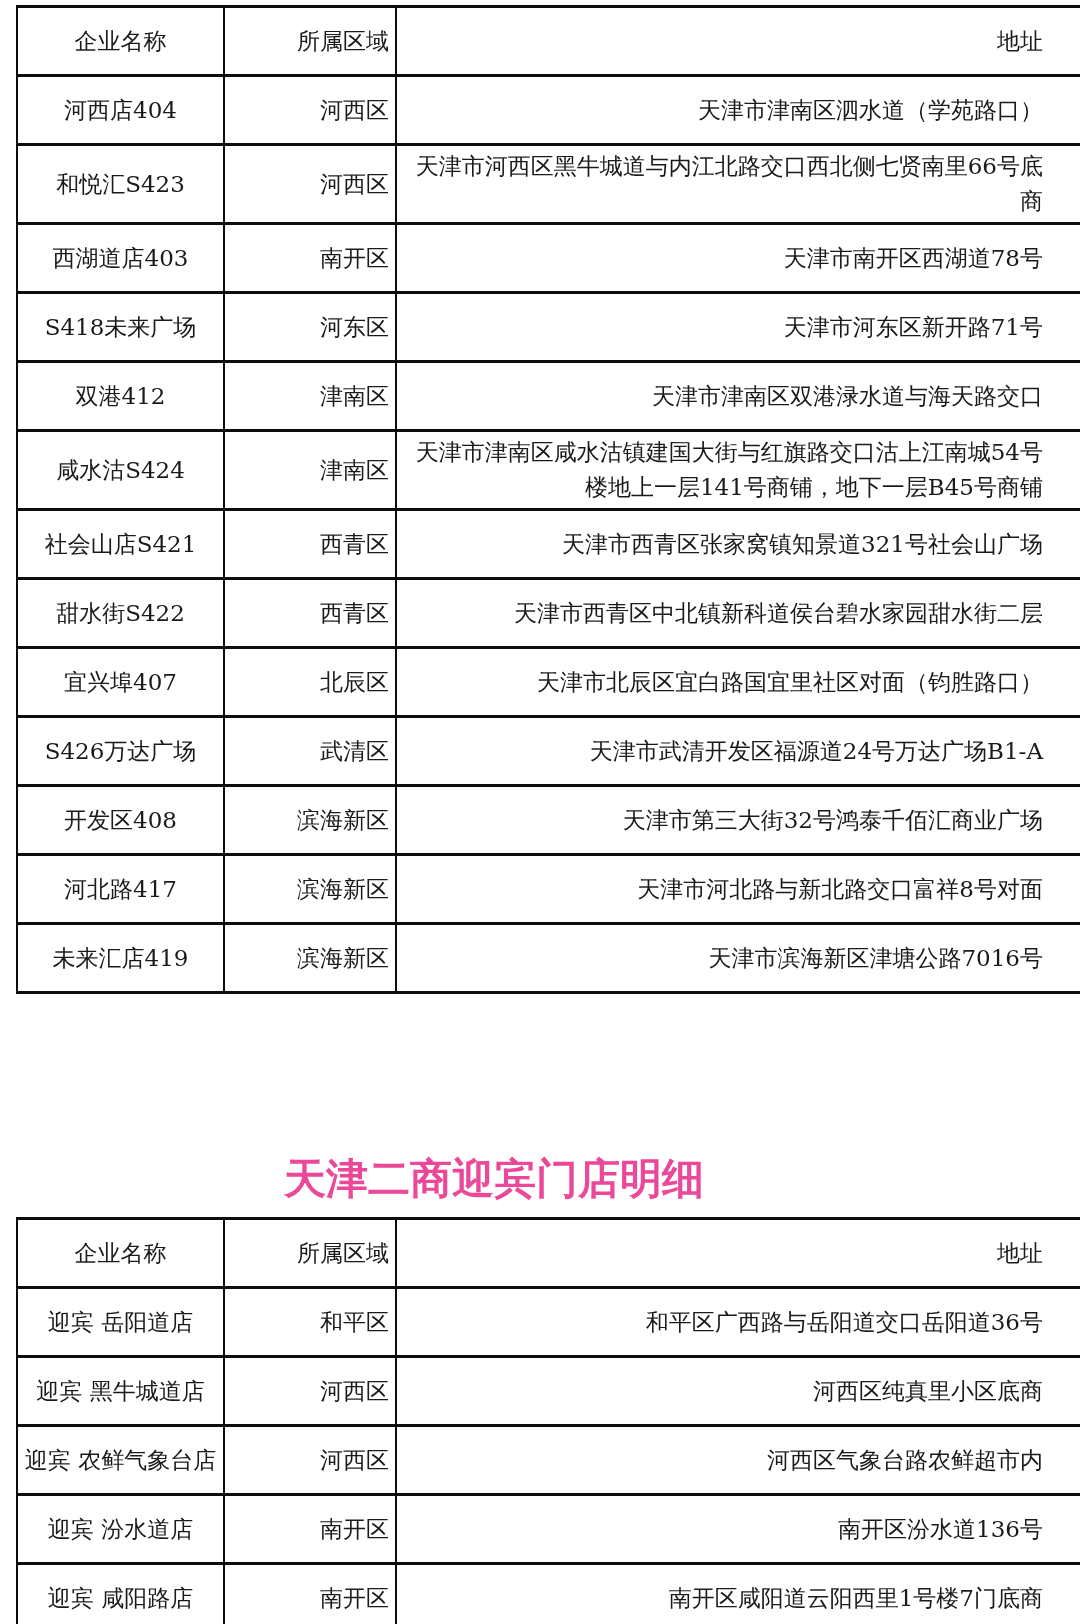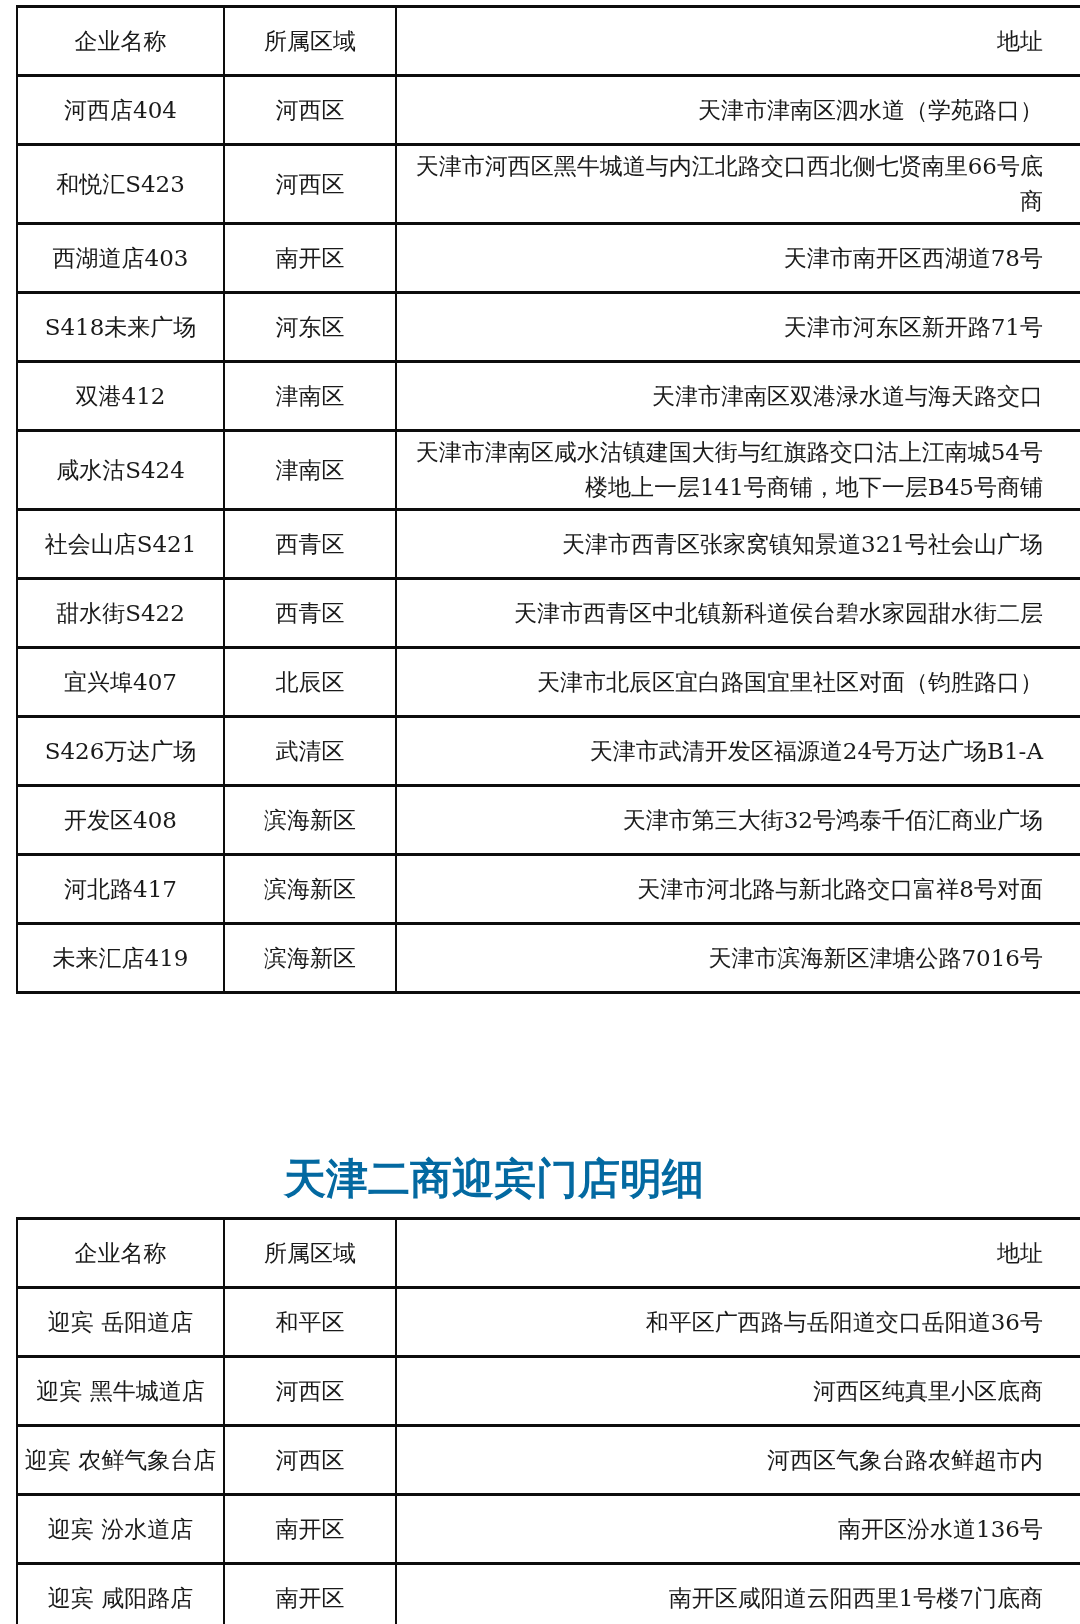--- a/index.html
+++ b/index.html
@@ -38,37 +38,37 @@
     border-bottom: 3px solid #0d0d0d;
     font-weight: normal;
     vertical-align: middle;
     padding: 3px 6px;
     height: 60px;
     box-sizing: content-box;
     word-break: break-all;
   }
   tr { height: 66px; }
   .c0 { text-align: center; }
-  .c1 { text-align: center; }
+  .c1 { text-align: right; }
   .c2 {
     text-align: right;
     padding-left: 12px;
     padding-right: 45px;
   }
   .section-title {
     position: absolute;
     top: 1148px;
     left: 0;
     width: 964px;
     margin: 0;
     text-align: center;
     font-size: 42px;
     font-weight: bold;
     line-height: 62px;
-    color: #0369a1;
+    color: #ec4899;
     font-family: "DejaVu Serif", "Liberation Serif", serif;
   }
 </style>
 </head>
 <body>
 
 <div class="page">
 
   <table class="store-table t1">
     <colgroup>

